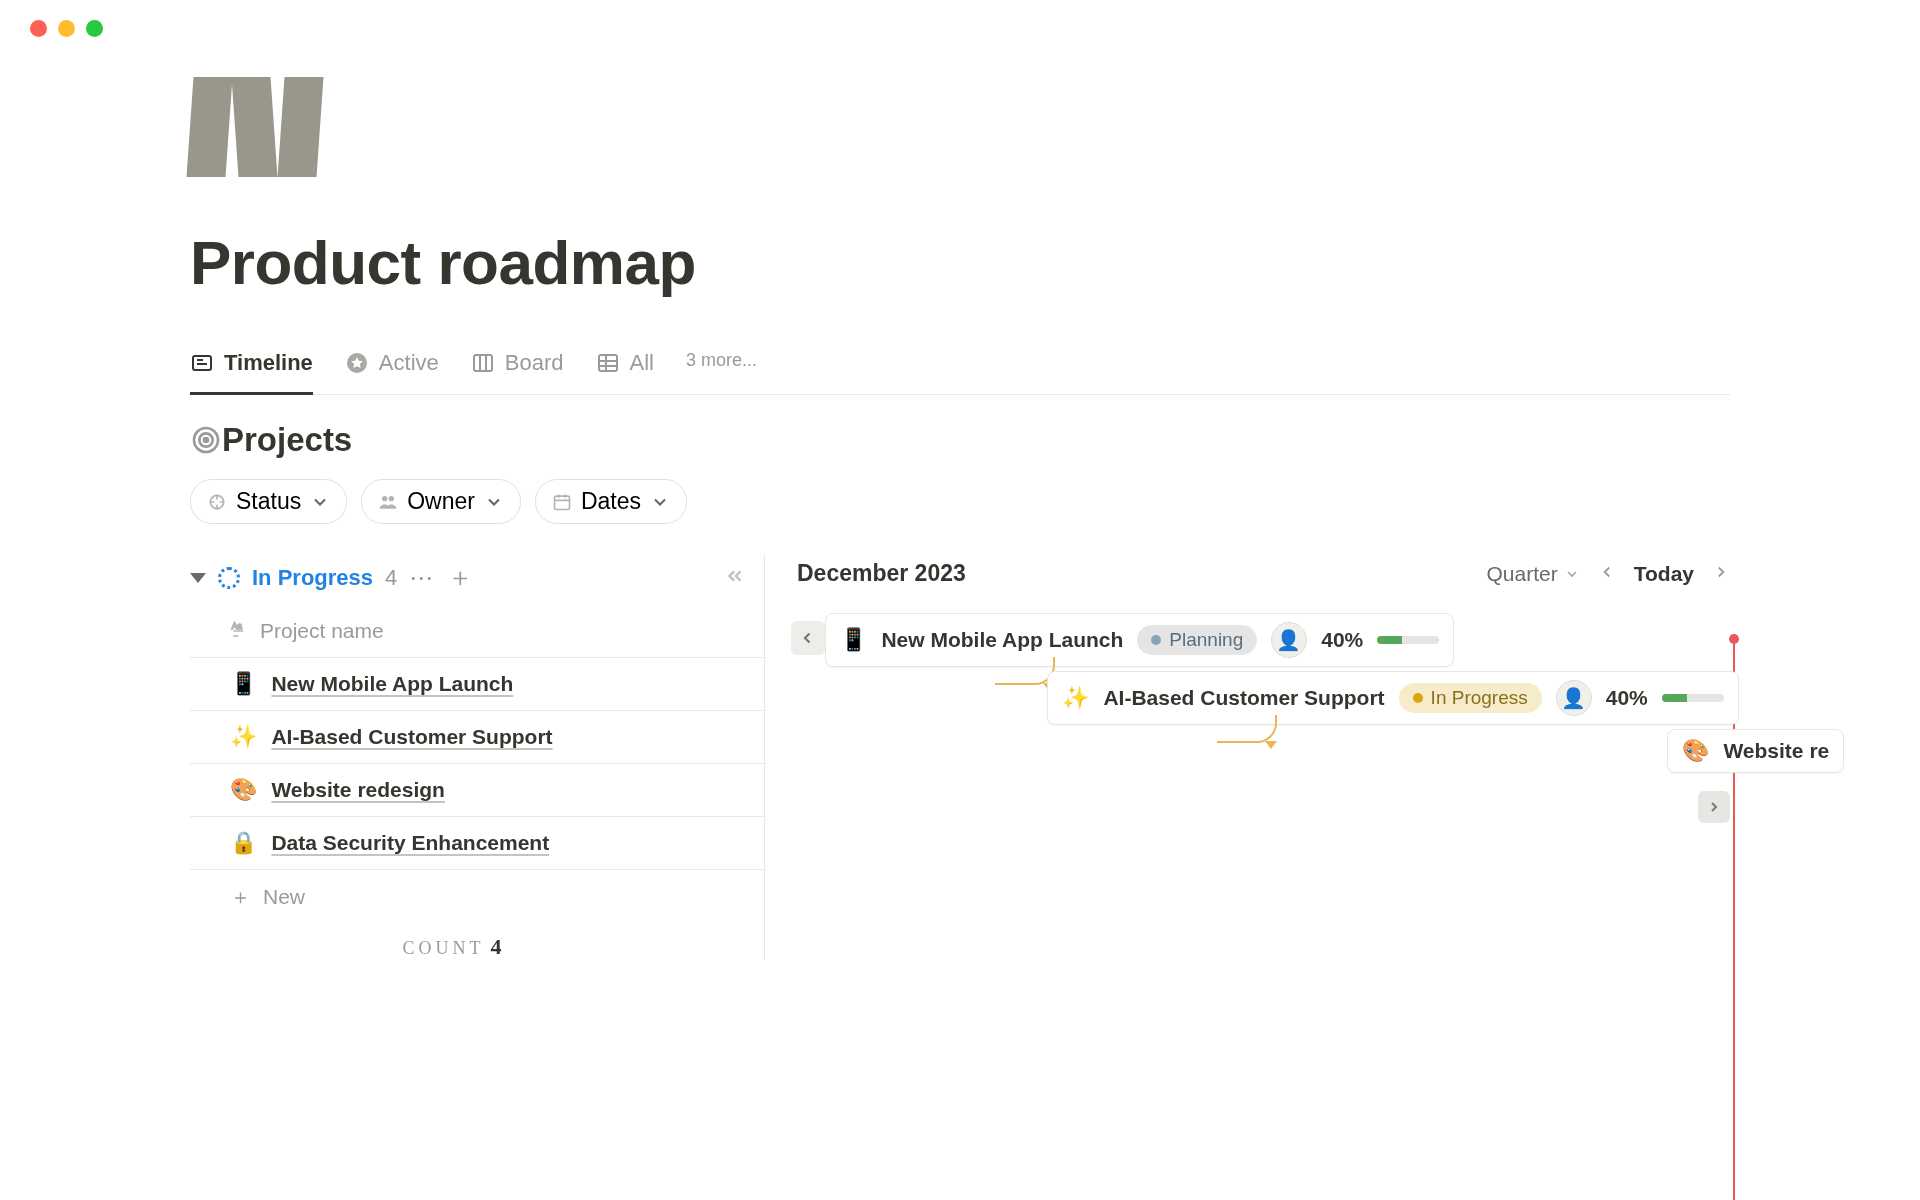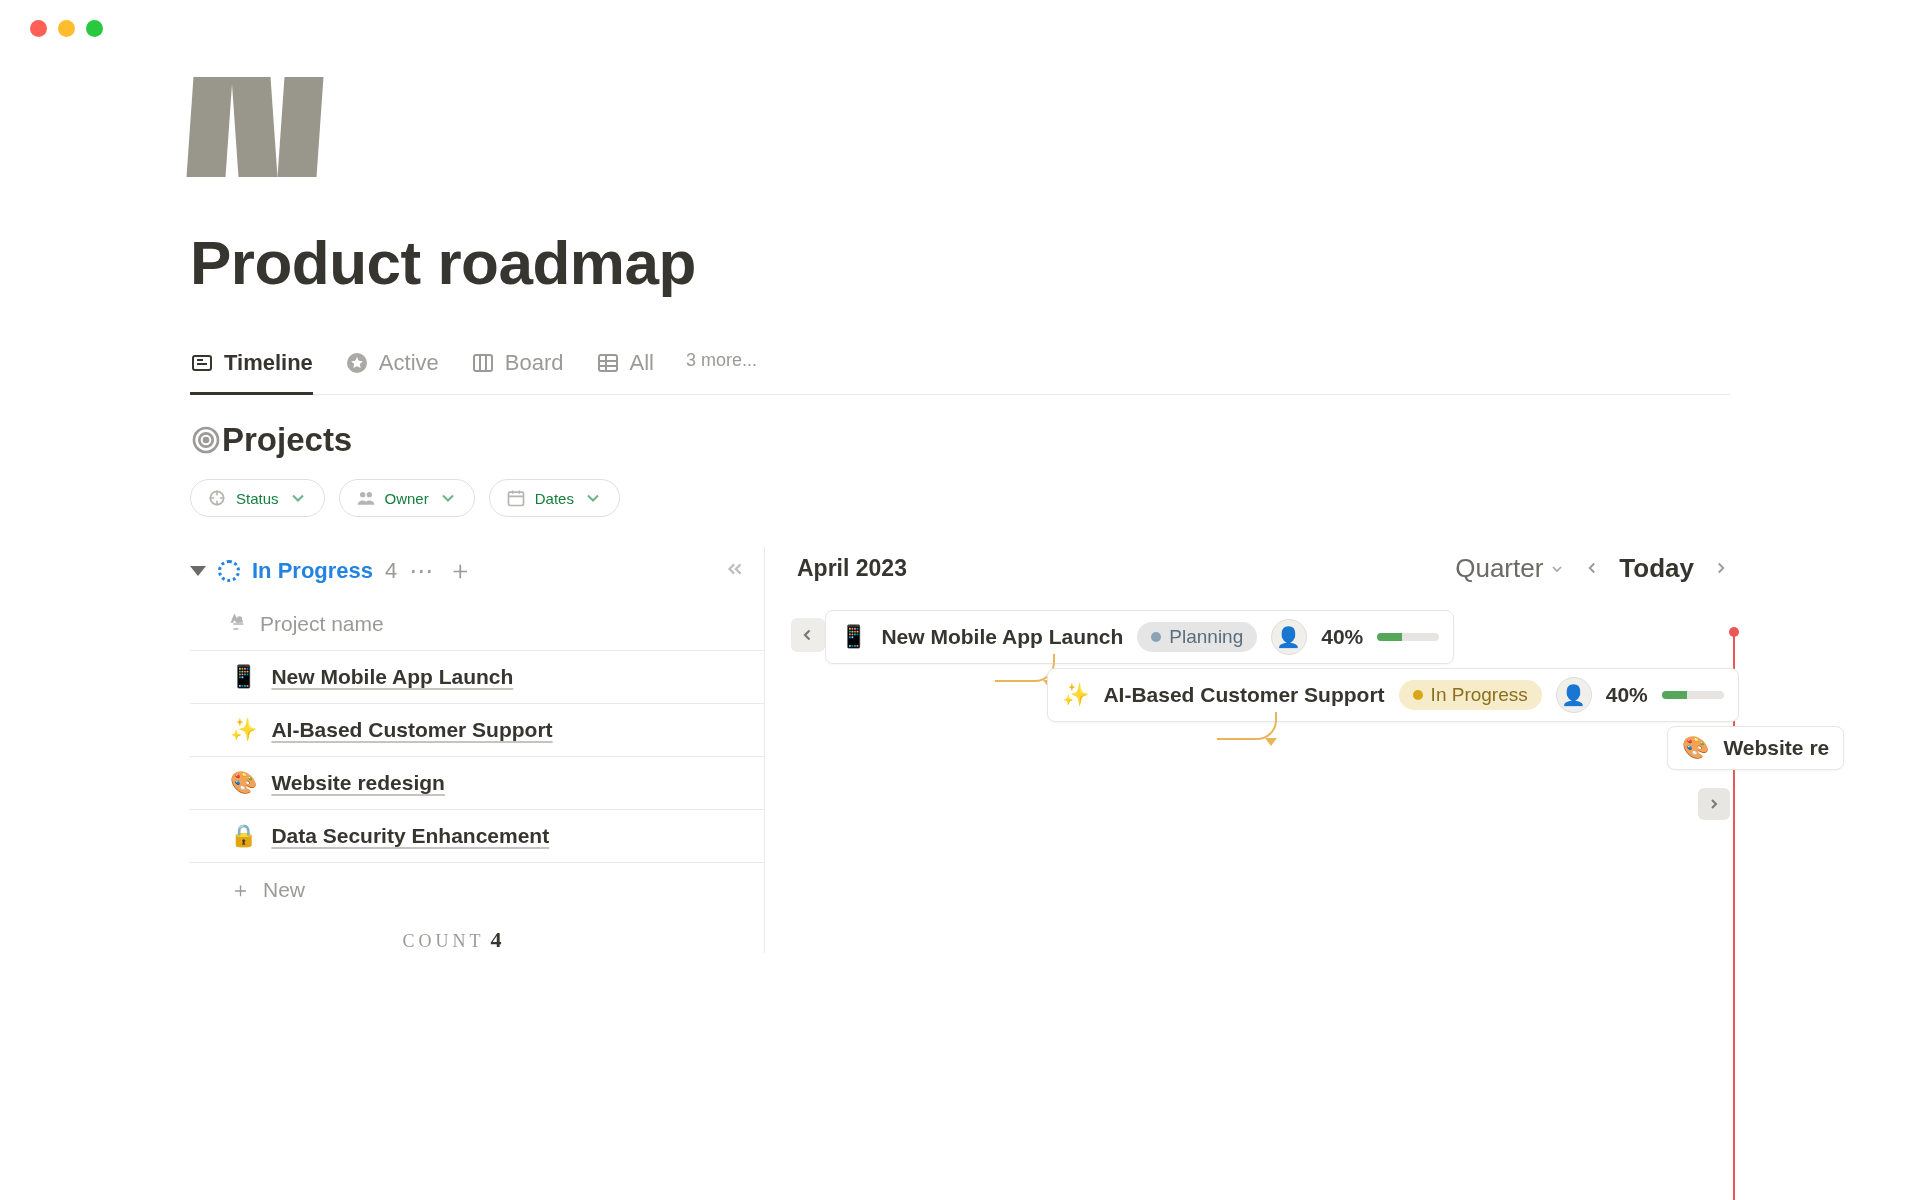--- a/index.html
+++ b/index.html
@@ -27,21 +27,21 @@
   .tab-ico { width:24px; height:24px; display:inline-flex; align-items:center; justify-content:center; color:#9b9a97; }
   .tab.active .tab-ico{color:#37352f;}
   
   
   .section-title-row { display:flex; align-items:center; margin:26px 0 20px; }
   .target-ico { width:32px; height:32px; }
   .section-title { font-size:33px; font-weight:700; }
   
   
   .filters { display:flex; gap:14px; margin-bottom:30px; }
-  .pill { display:flex; align-items:center; gap:9px; border:1px solid #e0e0de; border-radius:22px; padding:8px 16px; font-size:15px; color:#15803d; cursor:pointer; }
+  .pill { display:flex; align-items:center; gap:9px; border:1px solid #e0e0de; border-radius:22px; padding:8px 16px; font-size:23px; color:#000000; cursor:pointer; }
   .pill svg{width:20px;height:20px;}
   .chev{width:16px;height:16px;opacity:.6;}
   
   
   .split { display:flex; }
   .left { width:575px; border-right:1px solid #e9e9e7; }
   .right { flex:1; position:relative; padding-left:12px; }
   
   
   .group-header { display:flex; align-items:center; gap:12px; padding:6px 0 10px; }
@@ -60,21 +60,21 @@
   .row .txt { text-decoration:underline; text-decoration-color:#c5c4c1; text-underline-offset:4px; font-weight:600; cursor:pointer; }
   
   .new-row { display:flex; align-items:center; gap:12px; padding:13px 0 13px 40px; color:#9b9a97; font-size:21px; cursor:pointer; }
   .count-row { text-align:center; padding:10px 50px 0 0; font-size:18px; color:#9b9a97; letter-spacing:4px;font-family:Liberation Serif, serif; }
   .count-row b { color:#37352f; font-size:22px; letter-spacing:0; margin-left:6px; }
   
   
   .tl-head { display:flex; align-items:center; padding:6px 0 12px 20px; }
   .tl-month { font-size:23px; font-weight:700; }
   .tl-spacer { flex:1; }
-  .tl-ctl { display:flex; align-items:center; gap:18px; color:#6b6a67; font-size:26px; }
+  .tl-ctl { display:flex; align-items:center; gap:18px; color:#6b6a67; font-size:21px; }
   .tl-ctl .today { color:#37352f; font-weight:600; cursor:pointer; }
   .arr{cursor:pointer;color:#9b9a97;}
   
   .tl-dates { position:relative; height:34px; display:flex; align-items:center; padding-left:56px; }
   .tl-date { position:absolute; color:#9b9a97; font-size:20px; }
   .tl-date.cur { background:#eb5757; color:#fff; width:36px; height:36px; border-radius:50%; display:flex; align-items:center; justify-content:center; font-weight:600; }
   .today-line { position:absolute; top:86px; bottom:-270px; width:2px; background:#eb5757; }
   .today-line::before{content:'';position:absolute;top:-6px;left:-4px;width:10px;height:10px;background:#eb5757;border-radius:50%;}
   
   .tl-cards { position:relative; margin-top:8px; height:300px; }
@@ -243,21 +243,21 @@
         <span>＋</span>
         <span>New</span>
       </div>
       <div class="count-row">
         <span>COUNT</span><b>4</b>
       </div>
     </div>
 
     <div class="right">
       <div class="tl-head">
-        <span class="tl-month">April 2023</span>
+        <span class="tl-month">December 2023</span>
         <span class="tl-spacer"></span>
         <div class="tl-ctl">
           <span style="display:flex;align-items:center;gap:6px;">
             <span>Quarter</span>
             <svg class="chev" viewBox="0 0 24 24" width="16" height="16" fill="none" stroke="currentColor" stroke-width="2.5">
                 <path d="M6 9l6 6 6-6"></path>
               </svg>
           </span>
           <span class="arr">
             <svg width="18" height="18" viewBox="0 0 24 24" fill="none" stroke="currentColor" stroke-width="2.5">

